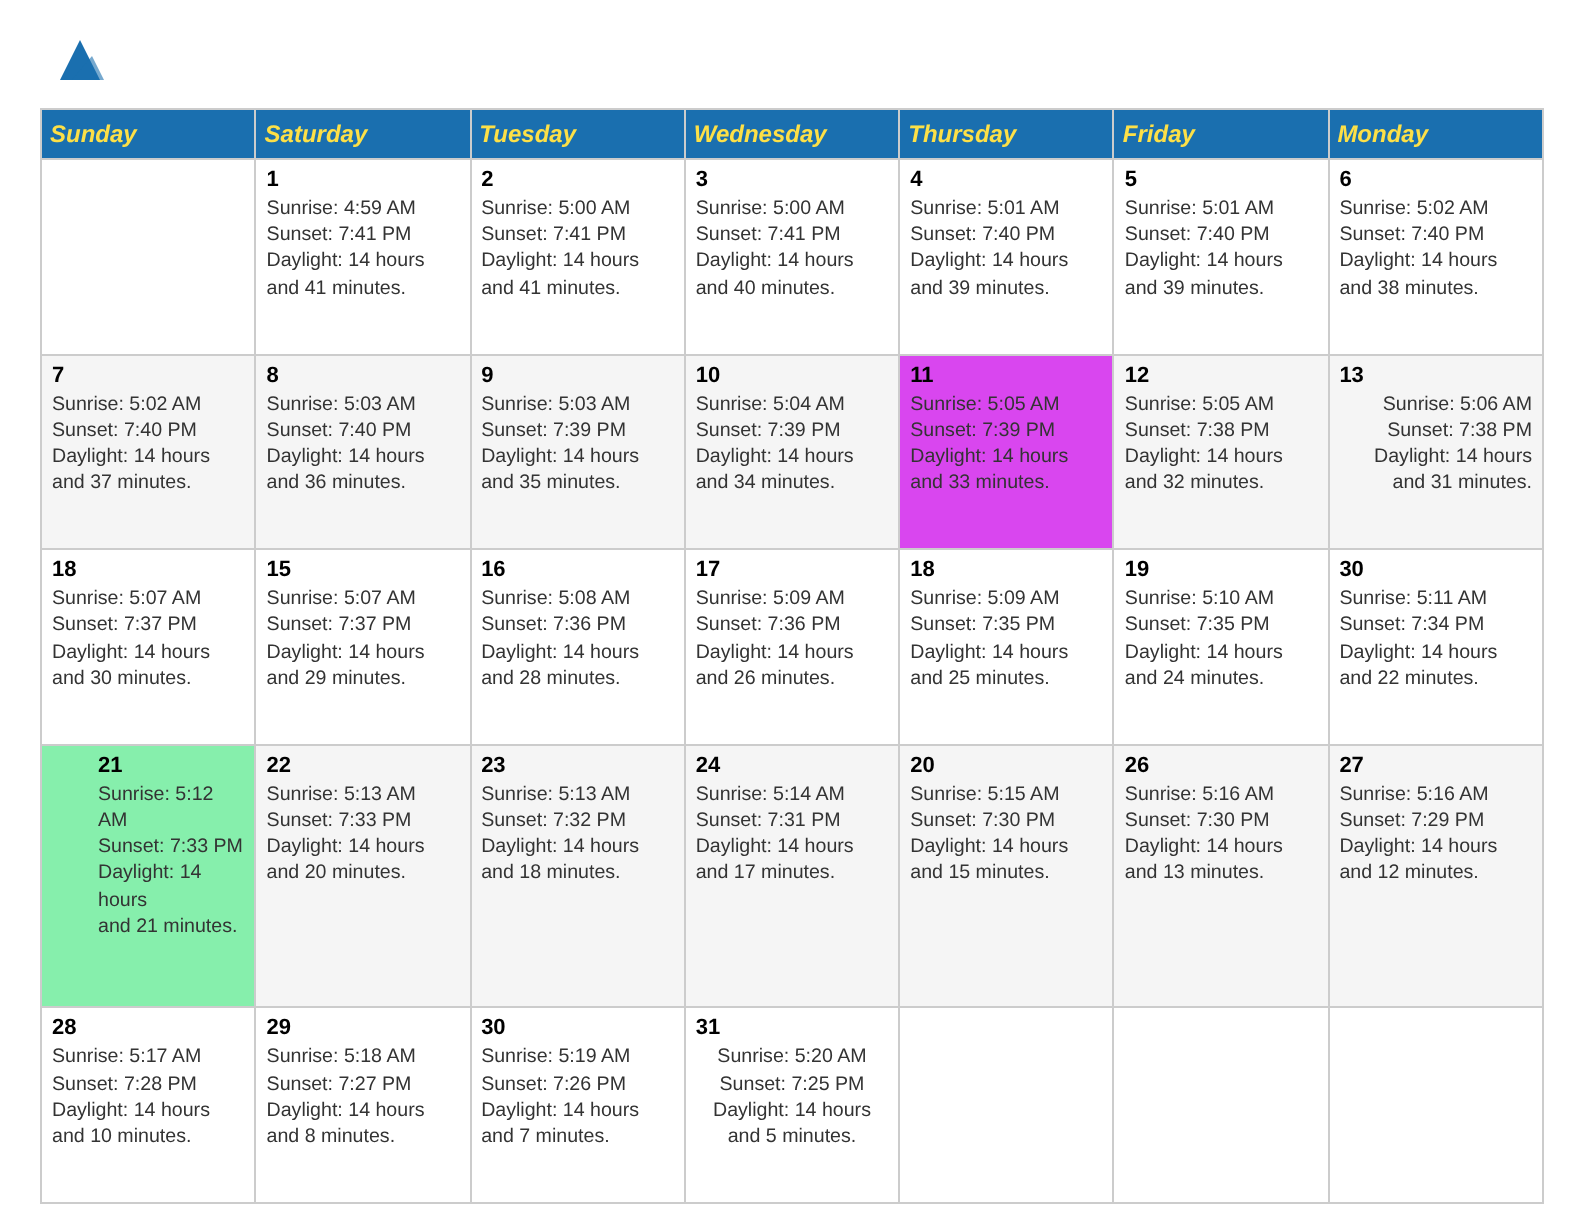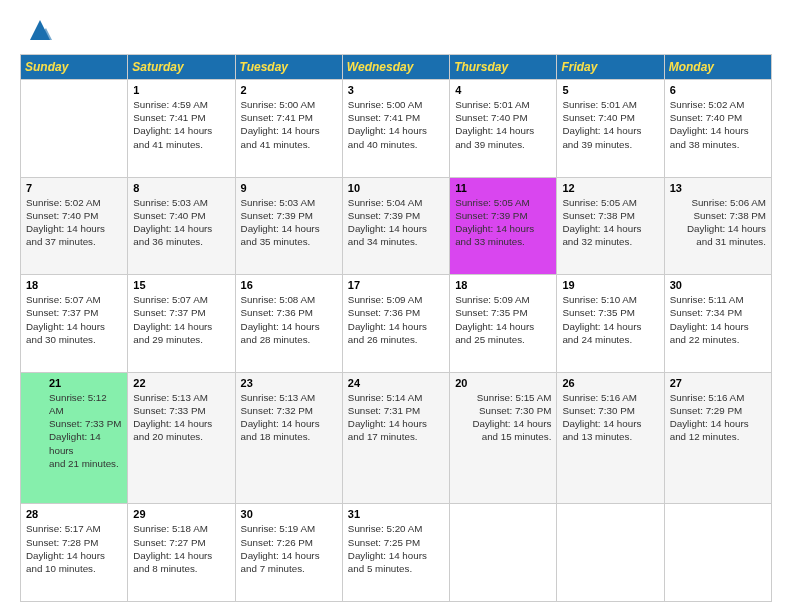--- a/index.html
+++ b/index.html
@@ -307,21 +307,21 @@
           </td>
           <td style="background-color: rgb(245, 245, 245);">
             <span class="day-number">24</span>
             <div class="day-info" style="white-space: pre-line;">Sunrise: 5:14 AM
 Sunset: 7:31 PM
 Daylight: 14 hours
 and 17 minutes.</div>
           </td>
           <td style="background-color: rgb(245, 245, 245);">
             <span class="day-number">20</span>
-            <div class="day-info" style="white-space: pre-line; text-align: right;">Sunrise: 5:15 AM
+            <div class="day-info" style="white-space: pre-line;">Sunrise: 5:15 AM
 Sunset: 7:30 PM
 Daylight: 14 hours
 and 15 minutes.</div>
           </td>
           <td style="background-color: rgb(245, 245, 245);">
             <span class="day-number">26</span>
             <div class="day-info" style="white-space: pre-line;">Sunrise: 5:16 AM
 Sunset: 7:30 PM
 Daylight: 14 hours
 and 13 minutes.</div>
@@ -351,21 +351,21 @@
           </td>
           <td>
             <span class="day-number">30</span>
             <div class="day-info" style="white-space: pre-line;">Sunrise: 5:19 AM
 Sunset: 7:26 PM
 Daylight: 14 hours
 and 7 minutes.</div>
           </td>
           <td>
             <span class="day-number">31</span>
-            <div class="day-info" style="white-space: pre-line;">Sunrise: 5:20 AM
+            <div class="day-info" style="white-space: pre-line; text-align: center;">Sunrise: 5:20 AM
 Sunset: 7:25 PM
 Daylight: 14 hours
 and 5 minutes.</div>
           </td>
           <td class="empty-cell"></td>
           <td class="empty-cell"></td>
           <td class="empty-cell"></td>
         </tr>
       </tbody>
   </table>

